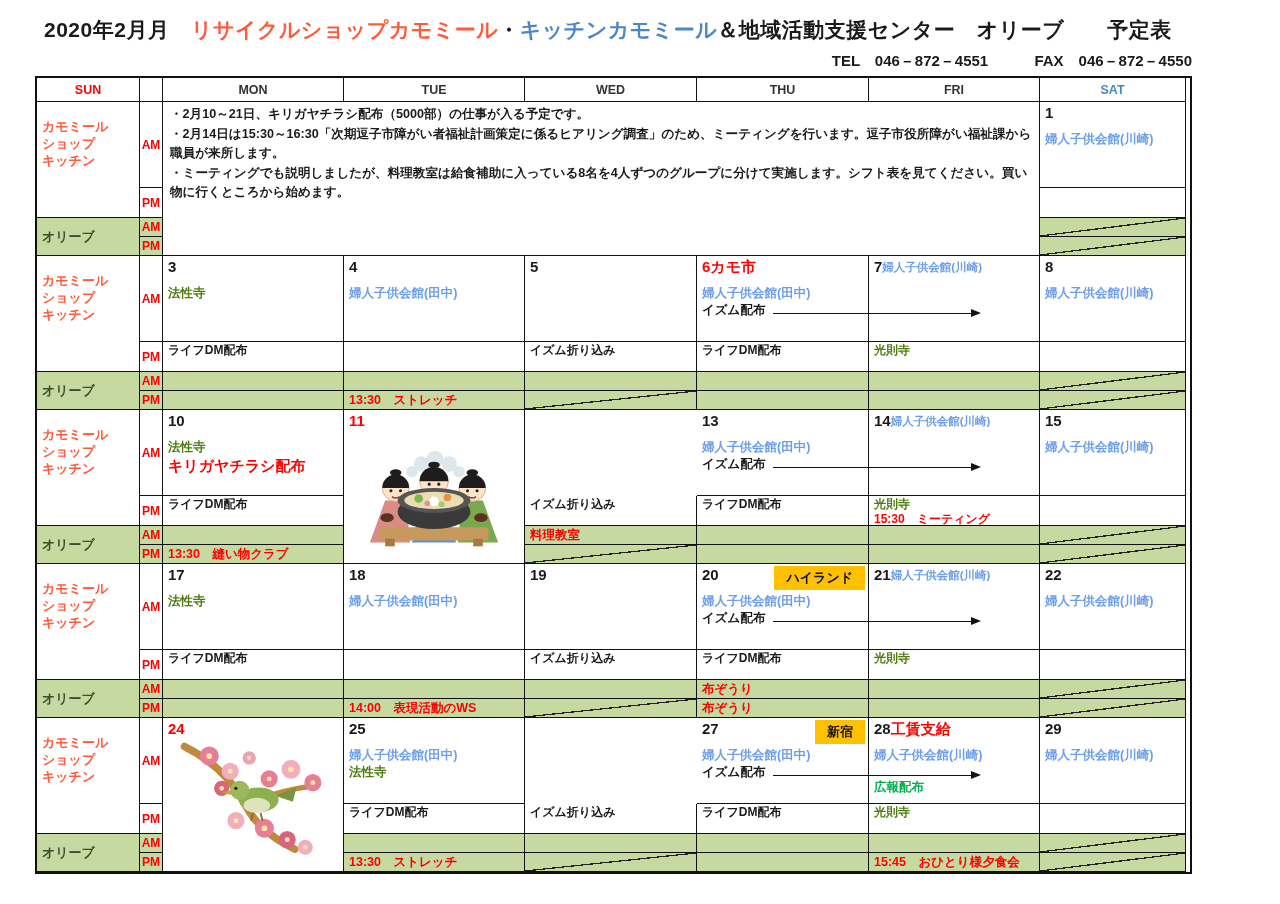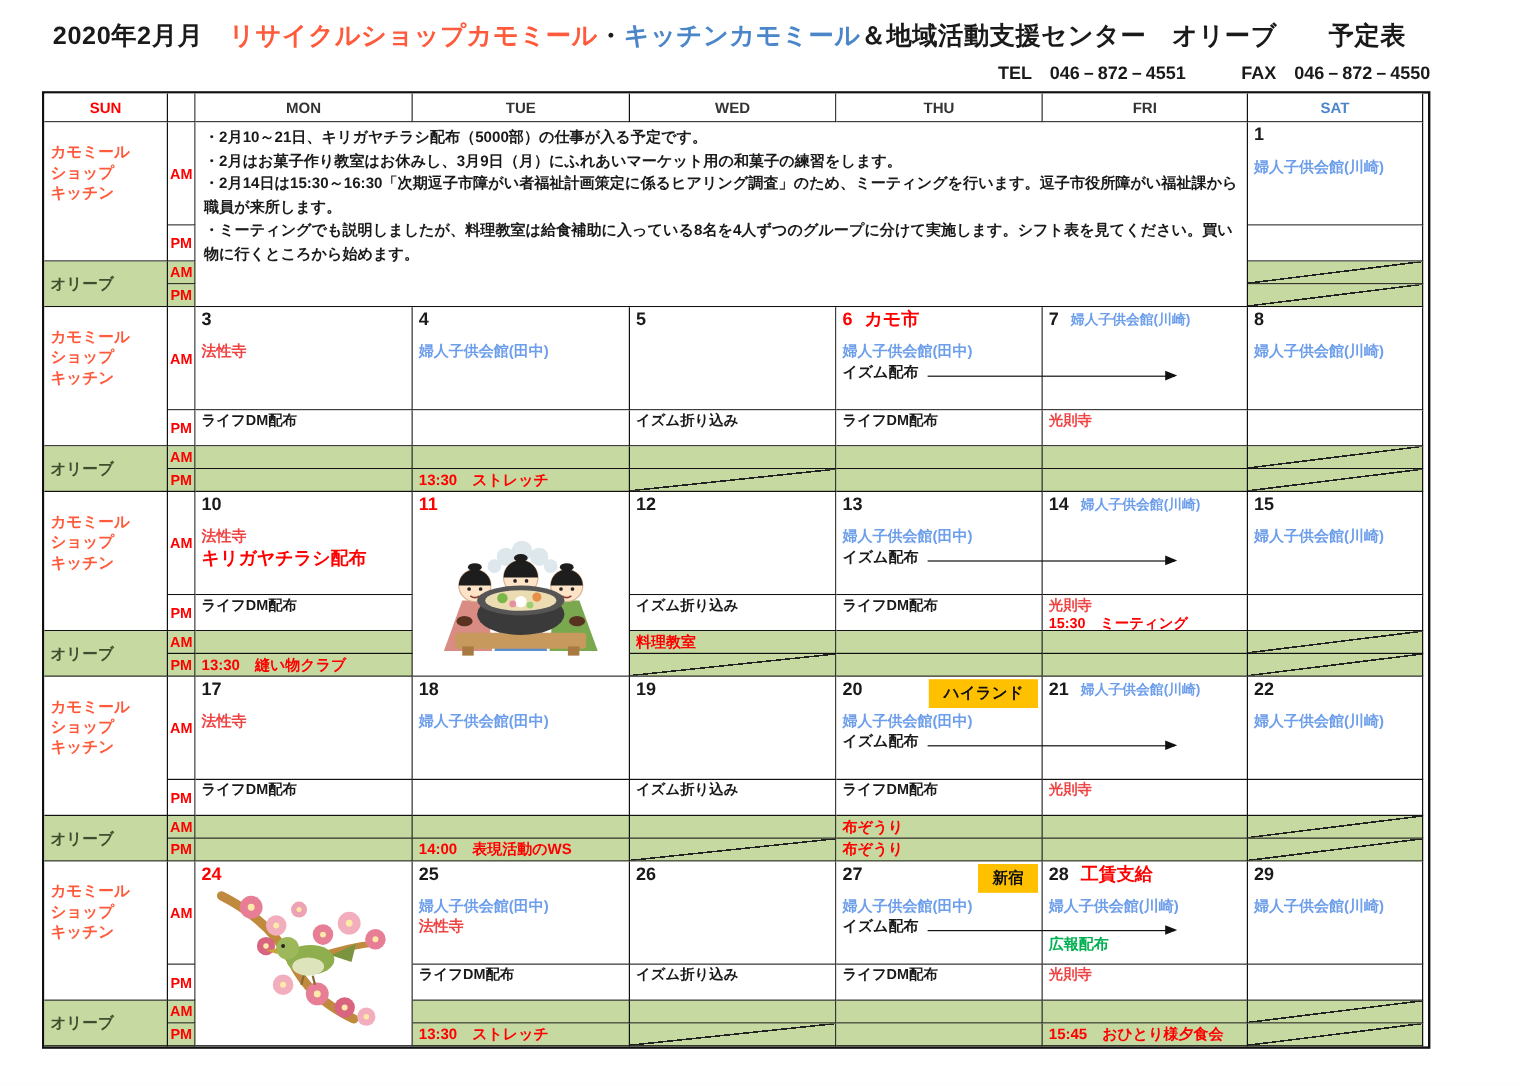--- a/index.html
+++ b/index.html
@@ -31,33 +31,33 @@
   .ampm { display:flex; align-items:center; justify-content:center; font-size:12px; color:#fe0000; }
 
   .olive { background:#c6d9a1; }
   .hatch { background-image:linear-gradient(to bottom right, rgba(0,0,0,0) 48.2%, #222 48.2%, #222 51.8%, rgba(0,0,0,0) 51.8%); }
 
   
   .daycell { padding:1px 4px 0 5px; }
   .dline { display:flex; align-items:flex-start; }
   .dnum { font-size:15px; line-height:20px; color:#1a1a1a; }
   .dnum.red { color:#fe0000; }
-  .inline-lbl { margin-left:10px; }
+  .inline-lbl { }
   .inline-small { font-size:11.5px; line-height:13px; margin-top:4px; }
   .inline-big { font-size:15px; line-height:20px; }
   .ln { font-size:12.5px; line-height:16.5px; }
   .ln.first { margin-top:8px; }
   .ln.gap { margin-top:15px; }
   .ln.big { font-size:15px; line-height:19px; }
   .pmcell { padding:1px 4px 0 5px; }
   .pmcell .ln { font-size:12px; line-height:14.5px; }
   .olncell { padding:0 4px 0 5px; }
   .oln { font-size:12.5px; line-height:18px; }
 
-  .t-k { color:#1a1a1a; } .t-r { color:#fe0000; } .t-b { color:#6d9eeb; } .t-p { color:#ef4444; } .t-g { color:#00b050; }
+  .t-k { color:#1a1a1a; } .t-r { color:#fe0000; } .t-b { color:#6d9eeb; } .t-p { color:#4d7c0f; } .t-g { color:#00b050; }
 
   
   .notes { padding:3px 6px 0 7px; }
   .note-line { font-size:12.6px; line-height:19.5px; color:#1a1a1a; }
 
   
   .arrow { position:absolute; top:57px; left:736px; width:206px; height:0; border-top:1.7px solid #111; z-index:2; }
   .arrow::after { content:""; position:absolute; right:-2px; top:-5.5px; width:0; height:0;
     border-left:10px solid #111; border-top:4.5px solid transparent; border-bottom:4.5px solid transparent; }
 
@@ -100,21 +100,20 @@
           <div class="">ショップ</div>
           <div class="">キッチン</div>
         </div>
         <div class="cell olive label-olive" style="grid-area: 3 / 1 / 5;">オリーブ</div>
         <div class="cell ampm" style="grid-area: 1 / 2;">AM</div>
         <div class="cell ampm" style="grid-area: 2 / 2;">PM</div>
         <div class="cell ampm olive" style="grid-area: 3 / 2;">AM</div>
         <div class="cell ampm olive" style="grid-area: 4 / 2;">PM</div>
         <div class="cell notes" style="grid-area: 1 / 3 / 5 / 8;">
           <div class="note-line">・2月10～21日、キリガヤチラシ配布（5000部）の仕事が入る予定です。</div>
-          <div class="note-line">・2月はお菓子作り教室はお休みし、3月9日（月）にふれあいマーケット用の和菓子の練習をします。</div>
           <div class="note-line">・2月14日は15:30～16:30「次期逗子市障がい者福祉計画策定に係るヒアリング調査」のため、ミーティングを行います。逗子市役所障がい福祉課から職員が来所します。</div>
           <div class="note-line">・ミーティングでも説明しましたが、料理教室は給食補助に入っている8名を4人ずつのグループに分けて実施します。シフト表を見てください。買い物に行くところから始めます。</div>
         </div>
         <div class="cell daycell" style="grid-area: 1 / 8;">
           <div class="dline">
             <div class="dnum">1</div>
           </div>
           <div class="ln t-b first">婦人子供会館(川崎)</div>
         </div>
         <div class="cell pmcell" style="grid-area: 2 / 8;"></div>
@@ -263,25 +262,20 @@
               <circle cx="69" cy="82" r="4.5" fill="#7ab648"></circle>
               <circle cx="85" cy="85" r="5" fill="#ffffff"></circle>
               <circle cx="99" cy="81" r="4" fill="#e89048"></circle>
               <circle cx="78" cy="87" r="3" fill="#e591a1"></circle>
               <circle cx="93" cy="88" r="3" fill="#9ccf70"></circle>
               <ellipse cx="36" cy="102" rx="7" ry="4.5" fill="#5a3222"></ellipse>
               <ellipse cx="134" cy="102" rx="7" ry="4.5" fill="#5a3222"></ellipse>
             </svg>
           </div>
         </div>
-        <div class="cell daycell" style="grid-area: 1 / 5;">
-          <div class="dline">
-            <div class="dnum">12</div>
-          </div>
-        </div>
         <div class="cell pmcell" style="grid-area: 2 / 5;">
           <div class="ln t-k">イズム折り込み</div>
         </div>
         <div class="cell olive olncell" style="grid-area: 3 / 5;">
           <div class="oln t-r">料理教室</div>
         </div>
         <div class="cell olive olncell hatch" style="grid-area: 4 / 5;"></div>
         <div class="cell daycell" style="grid-area: 1 / 6;">
           <div class="dline">
             <div class="dnum">13</div>
@@ -457,25 +451,20 @@
           <div class="ln t-b first">婦人子供会館(田中)</div>
           <div class="ln t-p">法性寺</div>
         </div>
         <div class="cell pmcell" style="grid-area: 2 / 4;">
           <div class="ln t-k">ライフDM配布</div>
         </div>
         <div class="cell olive olncell" style="grid-area: 3 / 4;"></div>
         <div class="cell olive olncell" style="grid-area: 4 / 4;">
           <div class="oln t-r">13:30　ストレッチ</div>
         </div>
-        <div class="cell daycell" style="grid-area: 1 / 5;">
-          <div class="dline">
-            <div class="dnum">26</div>
-          </div>
-        </div>
         <div class="cell pmcell" style="grid-area: 2 / 5;">
           <div class="ln t-k">イズム折り込み</div>
         </div>
         <div class="cell olive olncell" style="grid-area: 3 / 5;"></div>
         <div class="cell olive olncell hatch" style="grid-area: 4 / 5;"></div>
         <div class="cell daycell" style="grid-area: 1 / 6;">
           <div class="dline">
             <div class="dnum">27</div>
           </div>
           <div class="badge">新宿</div>

